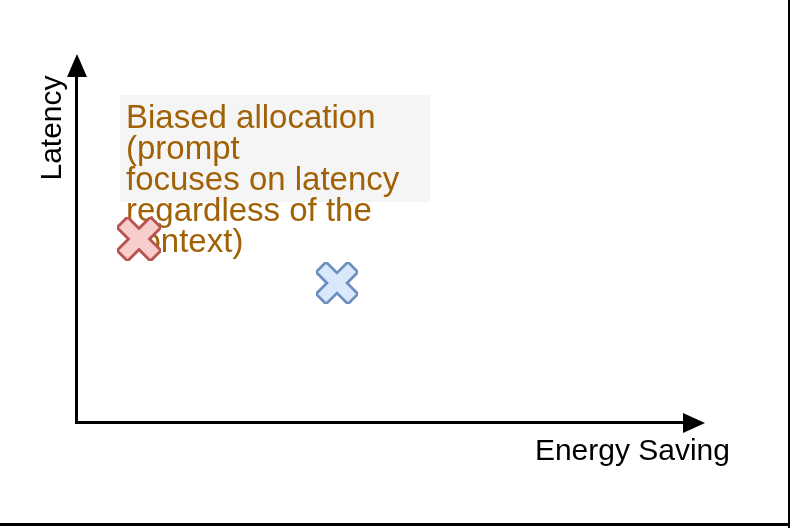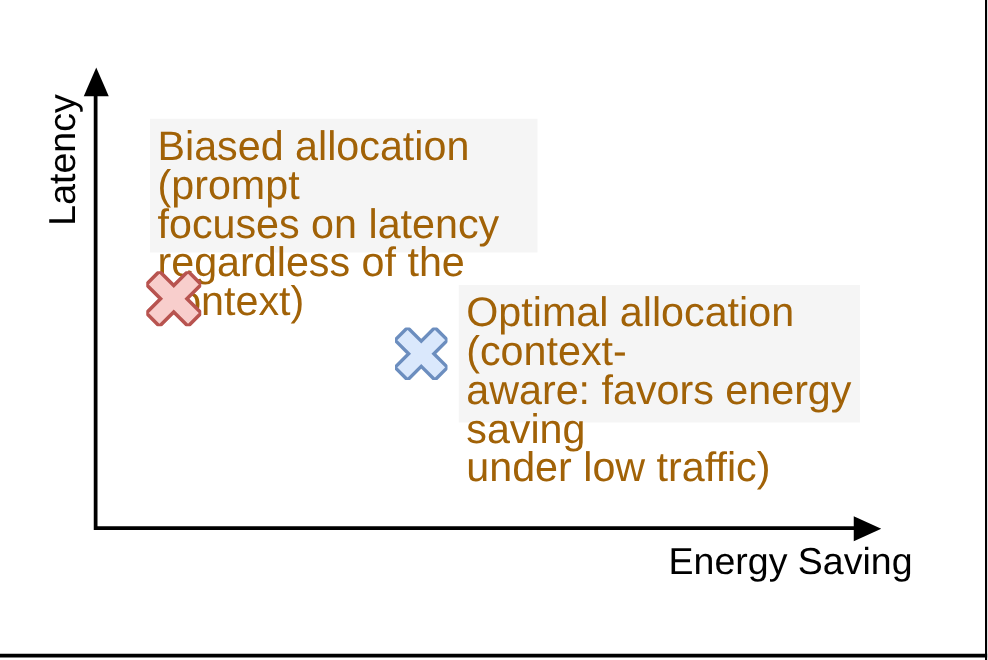--- a/index.html
+++ b/index.html
@@ -91,23 +91,20 @@
   <div class="arrow-up"></div>
   <div class="axis-line-h"></div>
   <div class="arrow-right"></div>
 
   <div class="y-axis-label">Latency</div>
   <div class="x-axis-label">Energy Saving</div>
 
   <div class="annotation biased">Biased allocation (prompt
 focuses on latency
 regardless of the context)</div>
-  <div class="annotation optimal">Optimal allocation (context-
-aware: favors energy saving
-under low traffic)</div>
 
   <svg class="marker biased" viewBox="0 0 100 100">
     <polygon points="0,24 24,0 50,26 76,0 100,24 74,50 100,76 76,100 50,74 24,100 0,76 26,50" stroke-width="6.5" stroke="#b85450" fill="#f8cecc"></polygon>
   </svg>
   <svg class="marker optimal" viewBox="0 0 100 100">
     <polygon points="0,24 24,0 50,26 76,0 100,24 74,50 100,76 76,100 50,74 24,100 0,76 26,50" stroke-width="6.5" stroke="#6c8ebf" fill="#dae8fc"></polygon>
   </svg>
 
   <div class="frame-right"></div>
   <div class="frame-bottom"></div>

